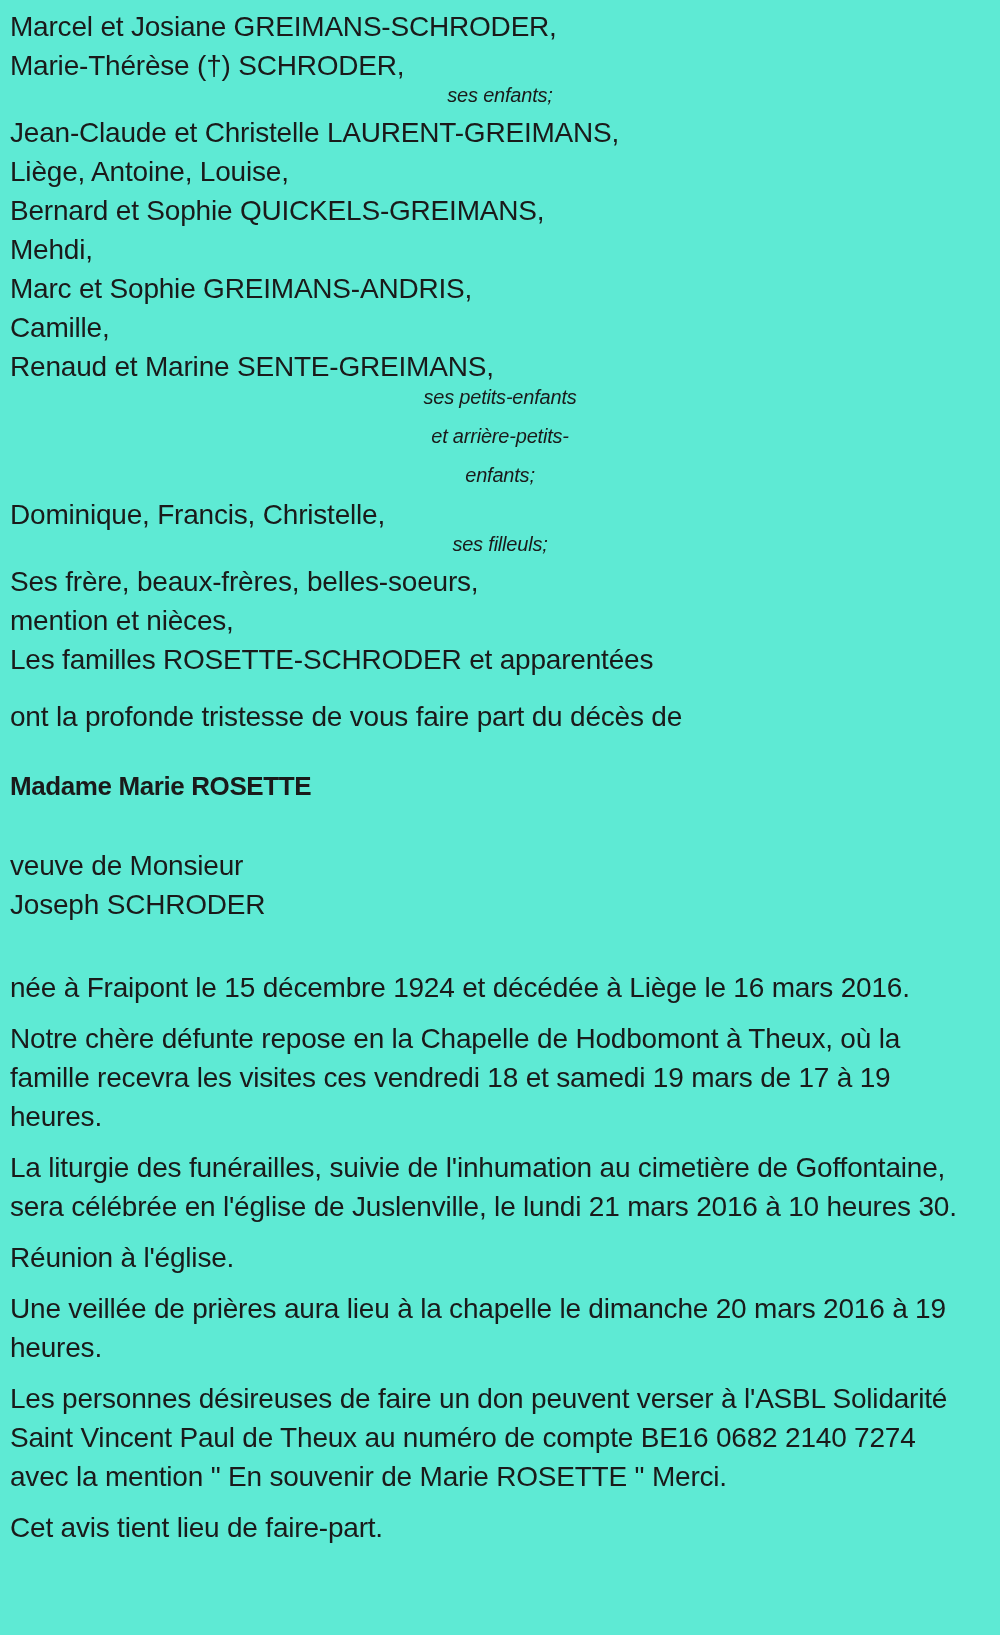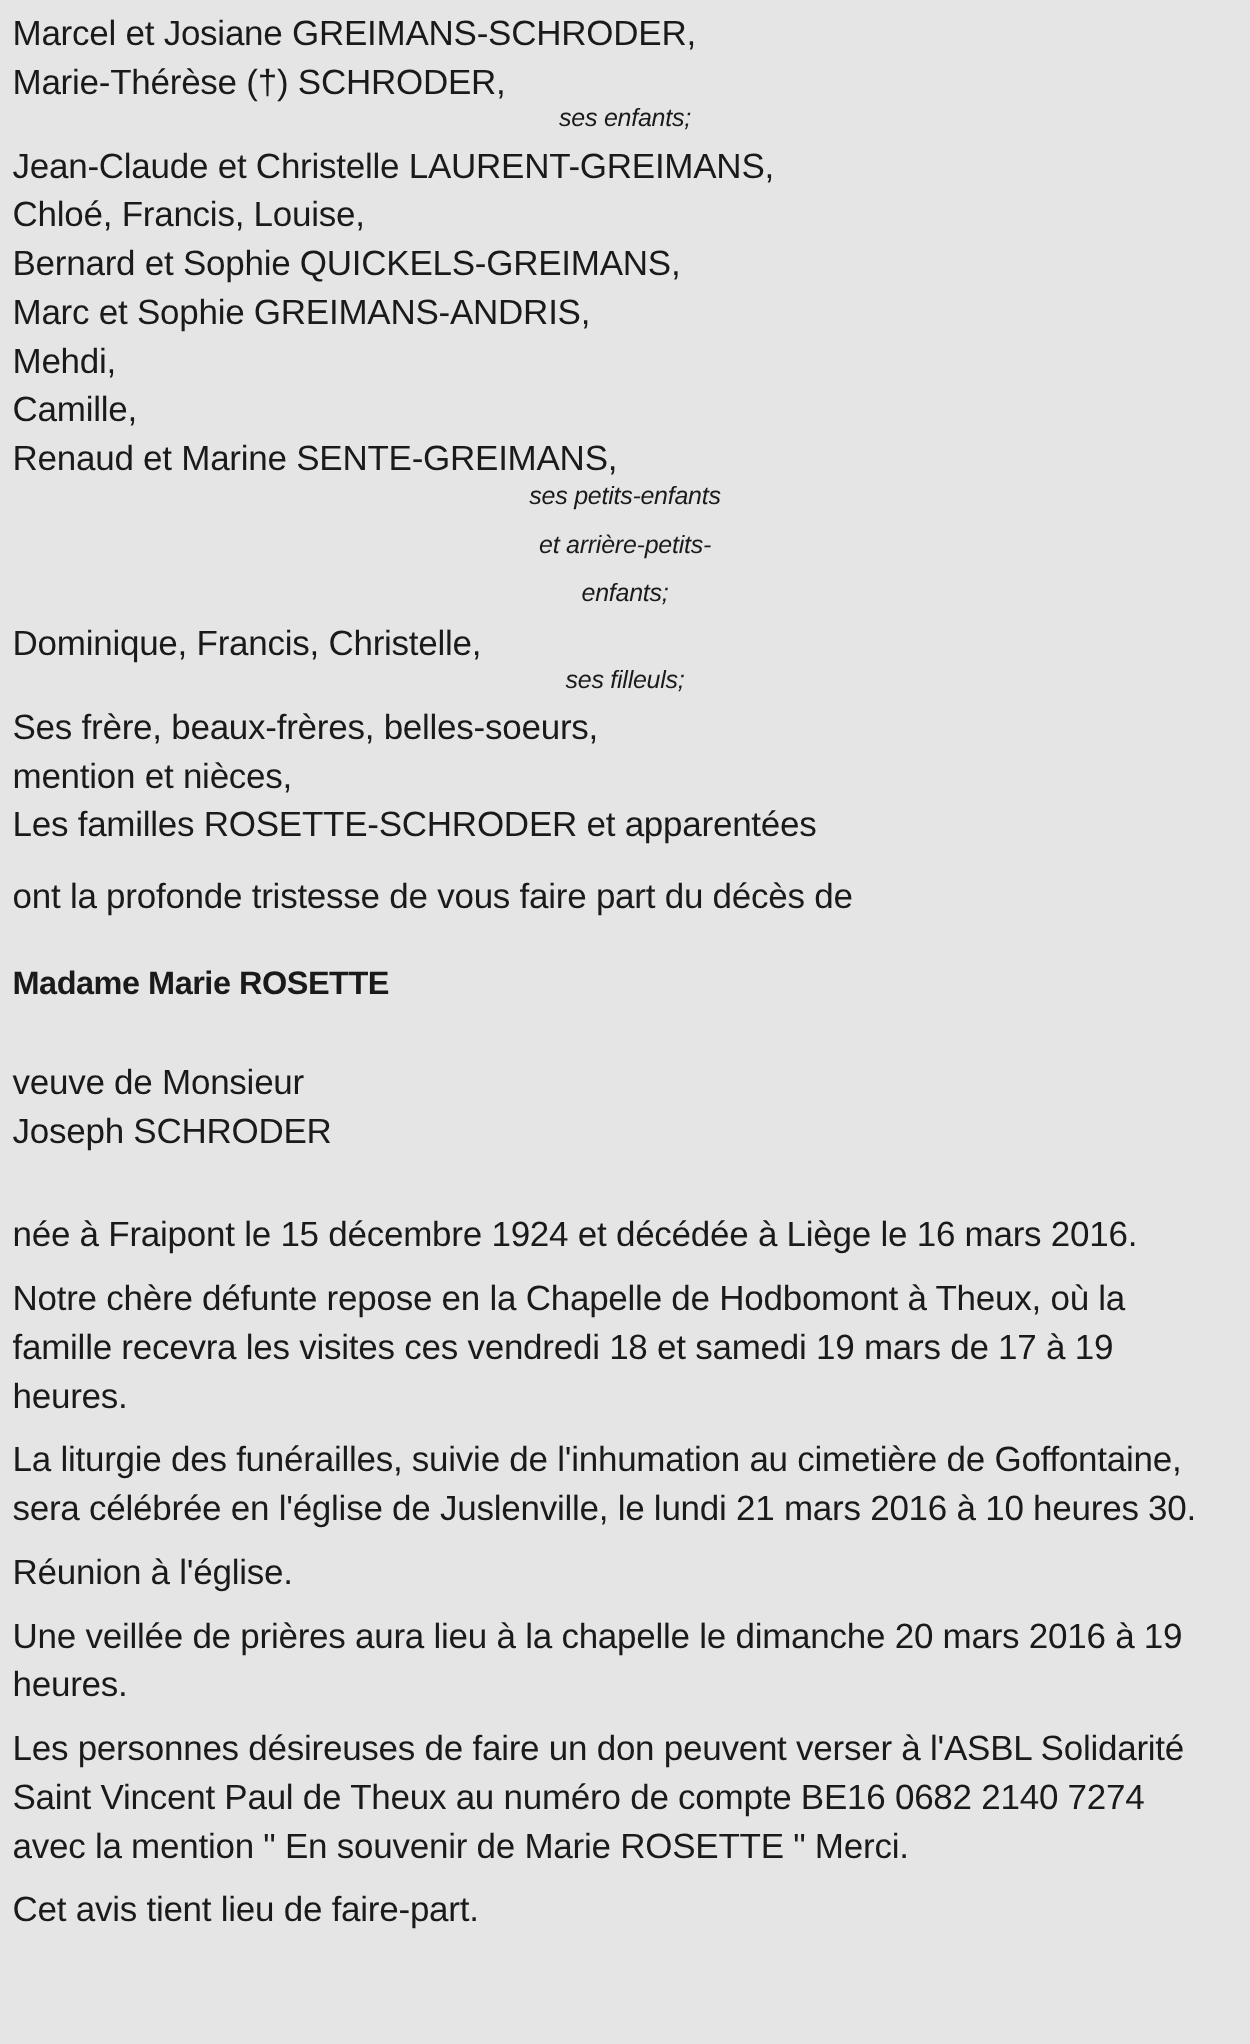--- a/index.html
+++ b/index.html
@@ -1,21 +1,21 @@
 <!DOCTYPE html>
 <html><head>
 <meta charset="utf-8">
 <style>
   html, body { margin: 0; padding: 0; background: #ffffff; }
   .page {
     width: 1000px;
     min-height: 1635px;
     box-sizing: border-box;
     padding: 7px 10px 9px 10px;
-    background: #e5e5e5;
+    background: #5eead4;
     font-family: "Liberation Sans", sans-serif;
     font-size: 28px;
     line-height: 39px;
     letter-spacing: -0.2px;
     color: #1a1a1a;
   }
   .line { white-space: nowrap; }
   .relation {
     font-style: italic;
     text-align: center;
@@ -41,24 +41,24 @@
 <div class="page">
 
   <div class="group">
     <div class="line">Marcel et Josiane GREIMANS-SCHRODER,</div>
     <div class="line">Marie-Thérèse (†) SCHRODER,</div>
   </div>
   <div class="relation single">ses enfants;</div>
 
   <div class="group">
     <div class="line">Jean-Claude et Christelle LAURENT-GREIMANS,</div>
-    <div class="line">Chloé, Francis, Louise,</div>
+    <div class="line">Liège, Antoine, Louise,</div>
     <div class="line">Bernard et Sophie QUICKELS-GREIMANS,</div>
+    <div class="line">Mehdi,</div>
     <div class="line">Marc et Sophie GREIMANS-ANDRIS,</div>
-    <div class="line">Mehdi,</div>
     <div class="line">Camille,</div>
     <div class="line">Renaud et Marine SENTE-GREIMANS,</div>
   </div>
   <div class="relation multi">
     <div>ses petits-enfants</div>
     <div>et arrière-petits-</div>
     <div>enfants;</div>
   </div>
 
   <div class="group">

